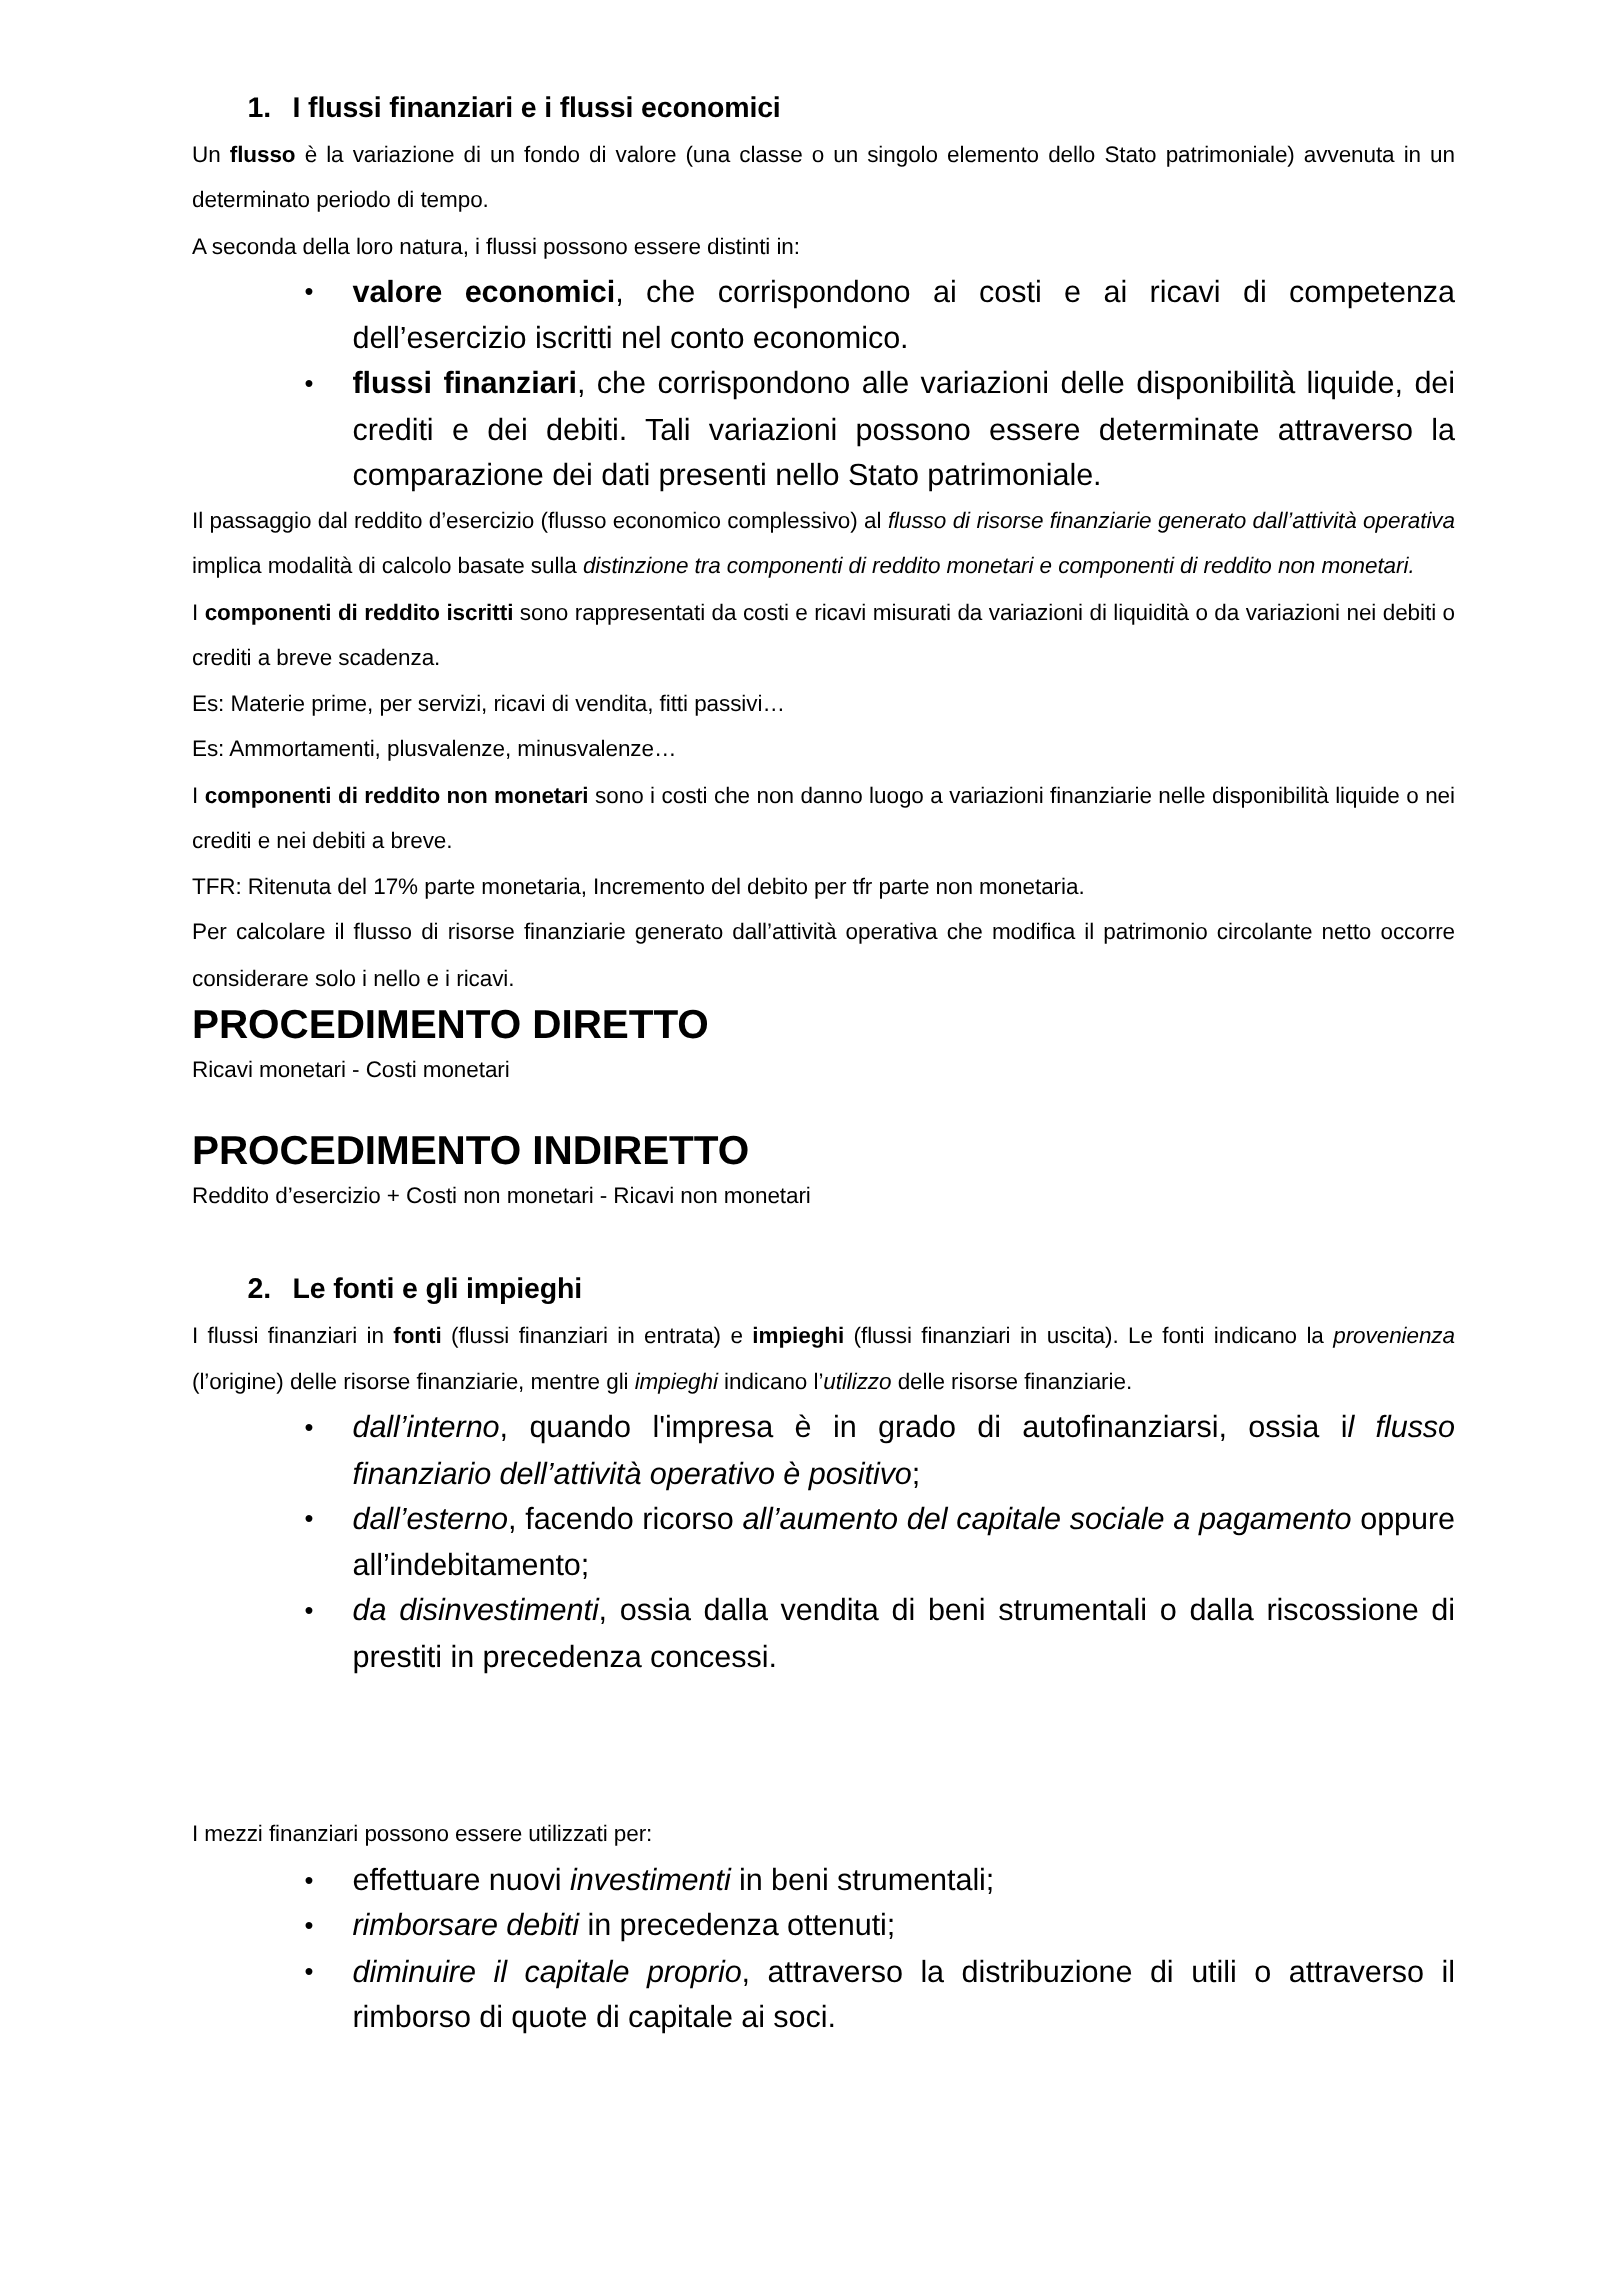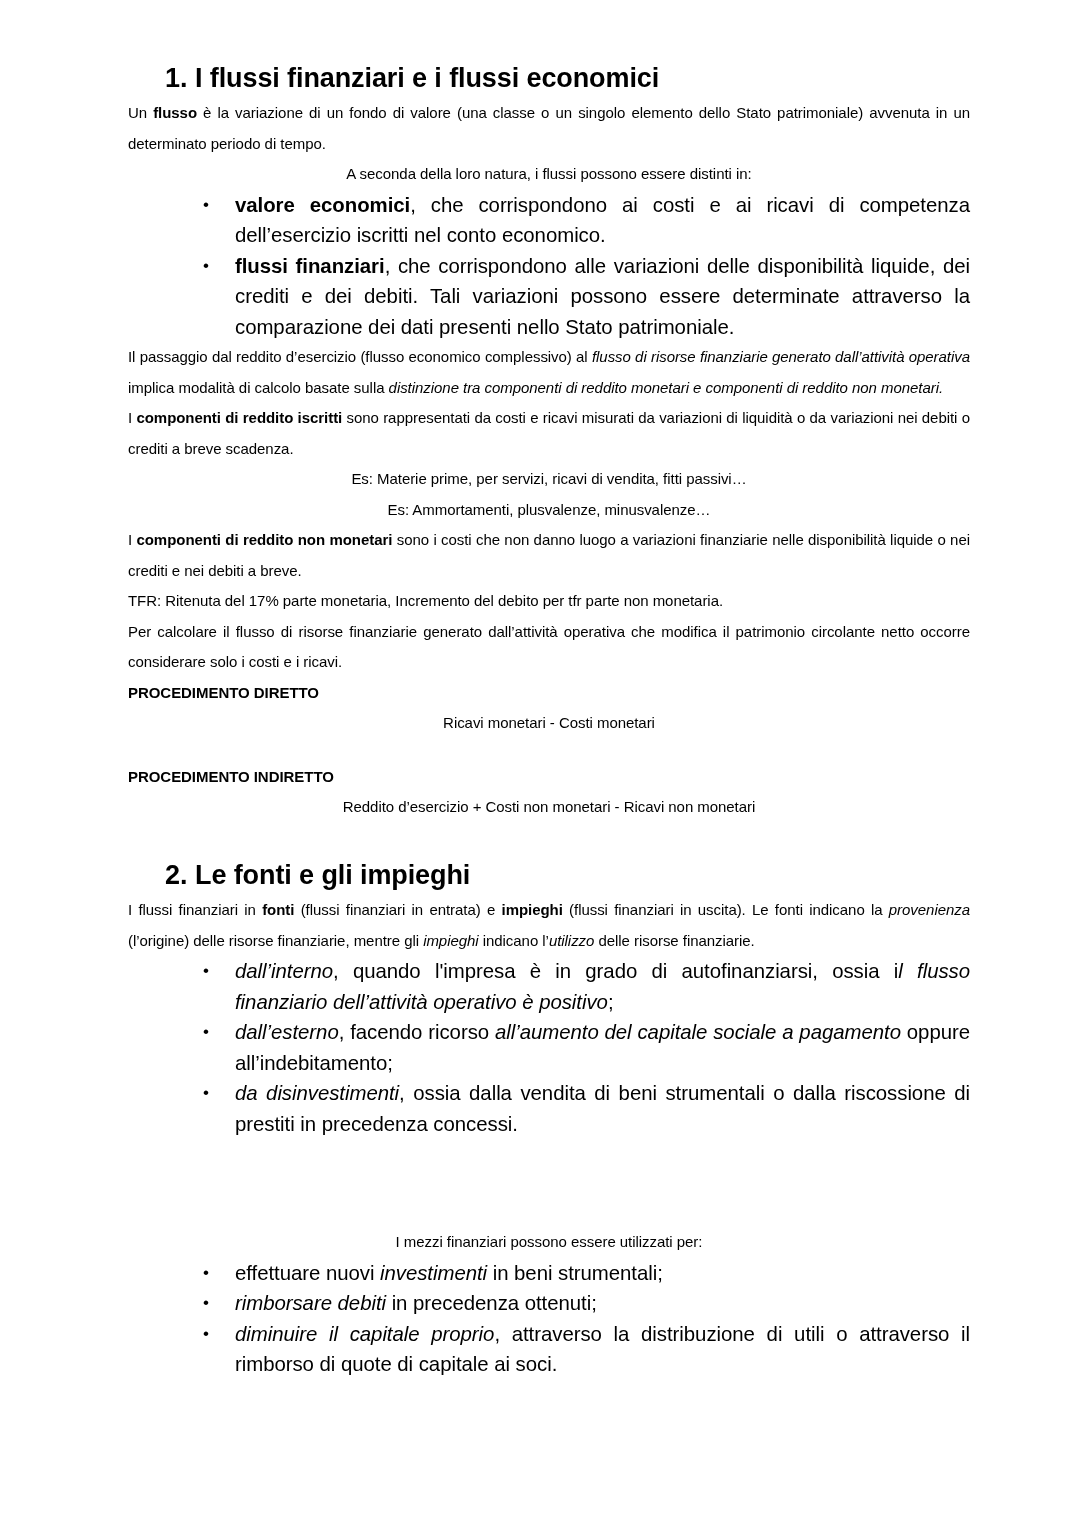--- a/index.html
+++ b/index.html
@@ -19,41 +19,41 @@
     width: 1080px;
     height: 1525px;
     box-sizing: border-box;
     padding: 62px 110px 0 128px;
     background: #fff;
   }
   .doc {
     width: 842px;
   }
   h2.section-heading {
-    font-size: 27px;
+    font-size: 19px;
     font-weight: bold;
     line-height: 1.2;
     margin: 0 0 4px 0;
     padding-left: 37px;
     letter-spacing: -0.1px;
   }
   h2.section-heading .num {
     display: inline-block;
     min-width: 30px;
   }
   p.para {
     font-size: 15px;
     line-height: 30.5px;
     margin: 0;
     text-align: justify;
     text-justify: inter-word;
     letter-spacing: -0.05px;
   }
   p.para.nojustify {
-    text-align: center;
+    text-align: left;
   }
   ul.bullets {
     margin: 0;
     padding: 0 0 0 75px;
     list-style: none;
   }
   ul.bullets li {
     font-size: 20.4px;
     line-height: 30.5px;
     text-align: justify;
@@ -69,21 +69,21 @@
     top: 0;
     font-size: 17px;
     line-height: 30.5px;
   }
   .bold { font-weight: bold; }
   .ital { font-style: italic; }
   .spacer-sm { height: 23px; }
   .spacer-md { height: 36px; }
   .spacer-lg { height: 88px; }
   .proc-title {
-    font-size: 15px;
+    font-size: 27px;
     line-height: 30.5px;
     font-weight: bold;
     margin: 0;
     letter-spacing: -0.05px;
   }
 </style>
 </head>
 <body>
 
 <div class="page">
@@ -107,21 +107,21 @@
     <p class="para"><span>I </span><span class="bold">componenti di reddito iscritti</span><span> sono rappresentati da costi e ricavi misurati da variazioni di liquidità o da variazioni nei debiti o crediti a breve scadenza.</span></p>
 
     <p class="para nojustify">Es: Materie prime, per servizi, ricavi di vendita, fitti passivi…</p>
 
     <p class="para nojustify">Es: Ammortamenti, plusvalenze, minusvalenze…</p>
 
     <p class="para"><span>I </span><span class="bold">componenti di reddito non monetari</span><span>  sono i costi che non danno luogo a variazioni finanziarie nelle disponibilità liquide o nei crediti e nei debiti a breve.</span></p>
 
     <p class="para">TFR: Ritenuta del 17% parte monetaria, Incremento del debito per tfr parte non monetaria.</p>
 
-    <p class="para">Per calcolare il flusso di risorse finanziarie generato dall’attività operativa che modifica il patrimonio circolante netto occorre considerare solo i costi e i ricavi.</p>
+    <p class="para">Per calcolare il flusso di risorse finanziarie generato dall’attività operativa che modifica il patrimonio circolante netto occorre considerare solo i nello e i ricavi.</p>
 
     <p class="proc-title">PROCEDIMENTO DIRETTO</p>
     <p class="para nojustify">Ricavi monetari - Costi monetari</p>
 
     <div class="spacer-sm"></div>
 
     <p class="proc-title">PROCEDIMENTO INDIRETTO</p>
     <p class="para nojustify">Reddito d’esercizio + Costi non monetari - Ricavi non monetari</p>
 
     <div class="spacer-md"></div>

